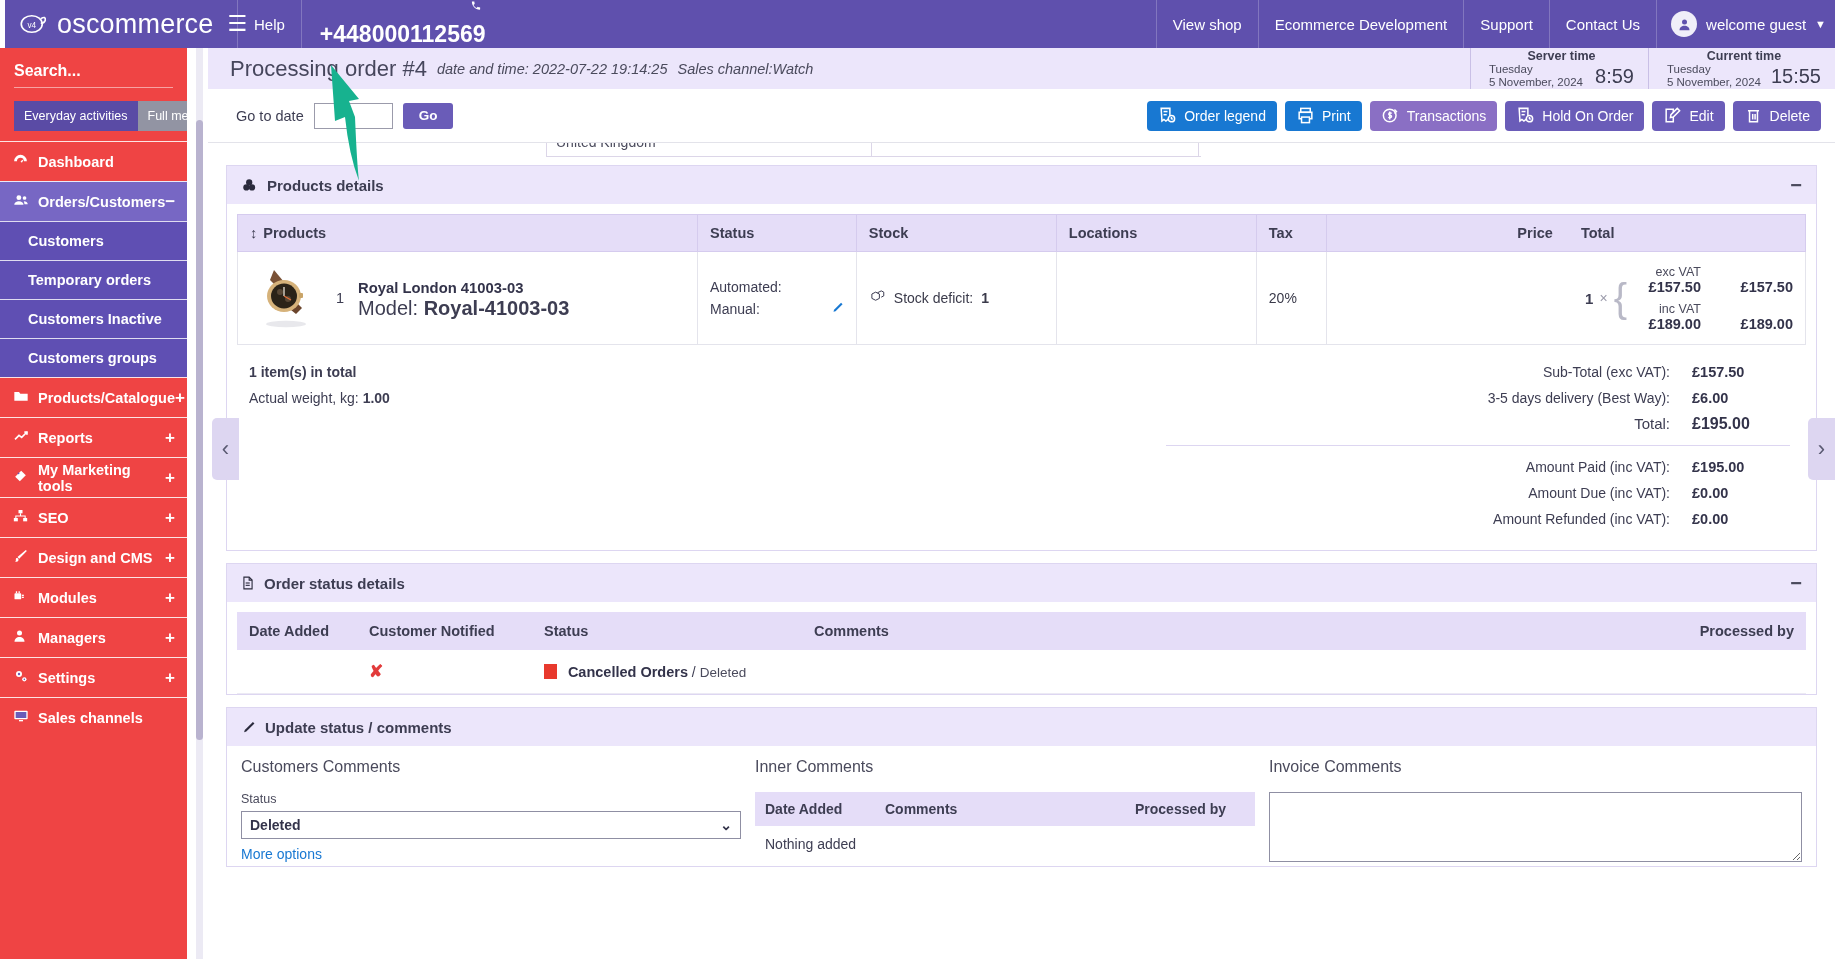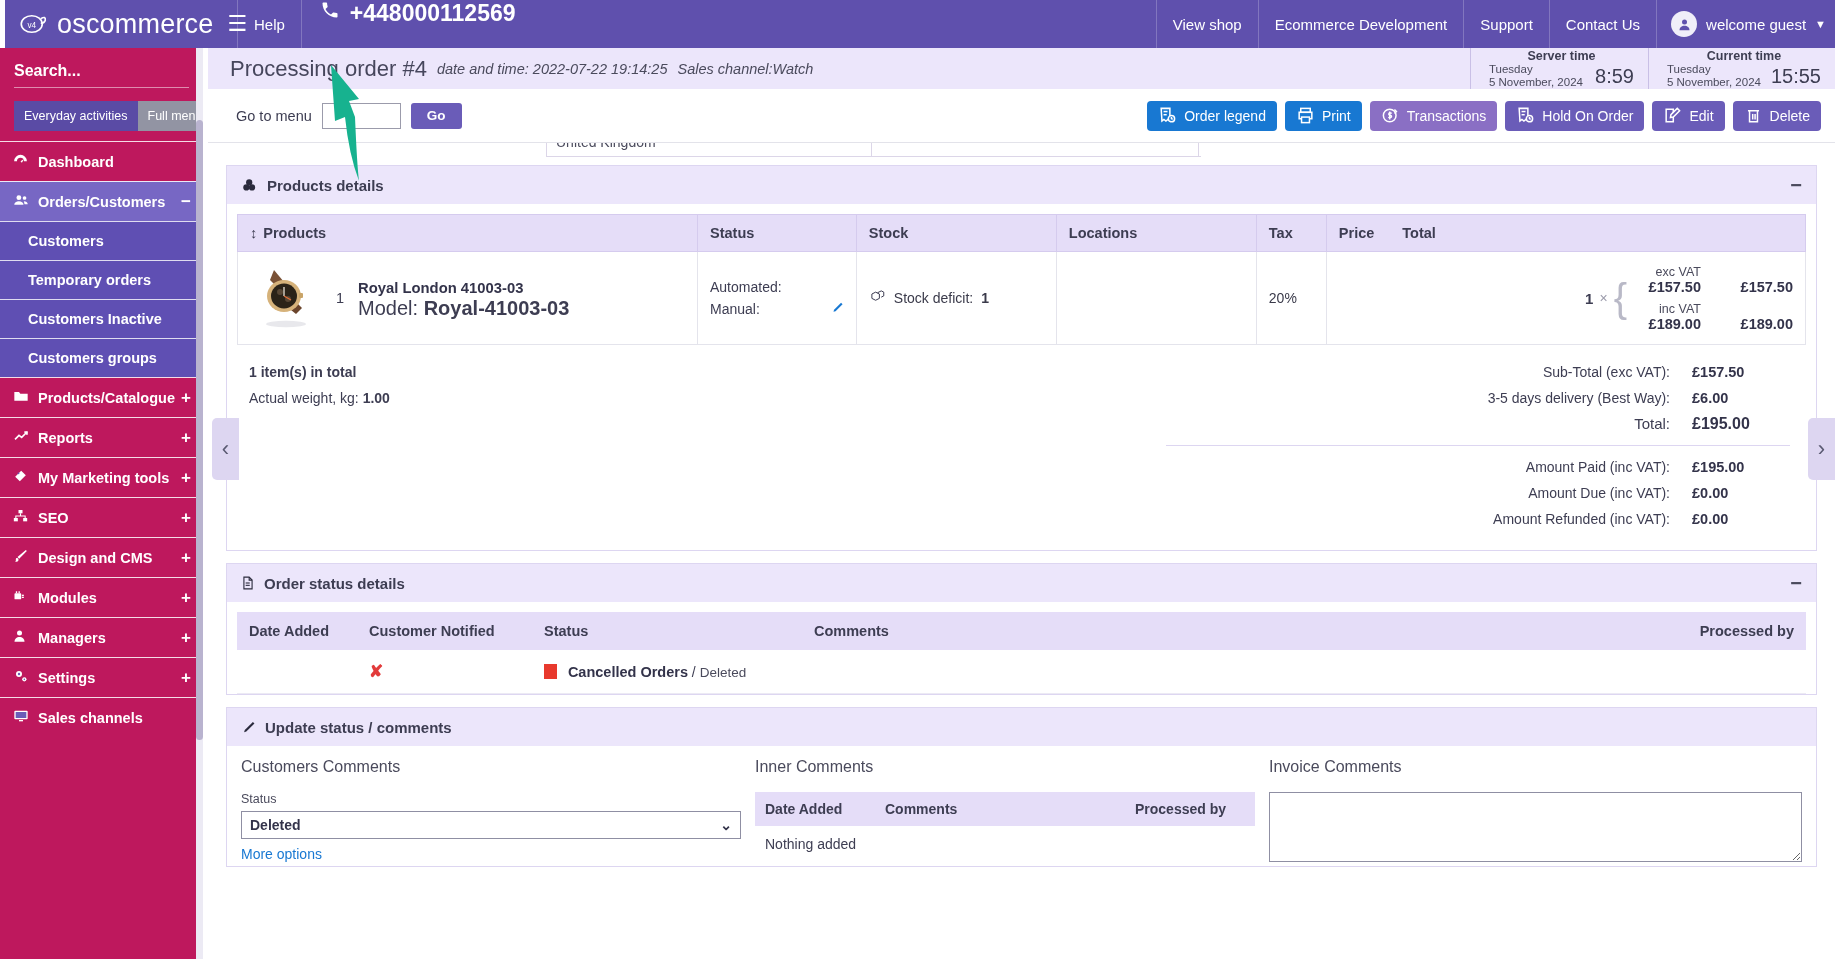--- a/index.html
+++ b/index.html
@@ -21,33 +21,33 @@
     width: 232px; display: flex; align-items: center; gap: 8px; padding-left: 14px;
   }
   .brand-logo { width: 30px; height: 30px; flex: none; }
   .brand-name { font-size: 27px; letter-spacing: .2px; font-weight: 400; }
   .hamburger { margin-left: 6px; font-size: 22px; line-height: 1; cursor: pointer; }
   .tb-sep { width: 1px; background: rgba(255,255,255,.22); }
   .tb-item {
     display: flex; align-items: center; padding: 0 16px; font-size: 15px;
     white-space: nowrap; cursor: pointer;
   }
-  .tb-phone { font-size: 23px; font-weight: bold; padding-left: 18px; display:flex; align-items:flex-start; gap:10px;}
+  .tb-phone { font-size: 23px; font-weight: bold; padding-left: 18px; display:flex; align-items:flex-end; gap:10px;flex-direction:column;}
   .tb-spacer { flex: 1 1 auto; }
   .tb-user { display: flex; align-items: center; gap: 9px; padding: 0 14px; font-size: 15px; cursor:pointer;}
   .avatar {
     width: 26px; height: 26px; border-radius: 50%; background: #f0eef9;
     display: flex; align-items: center; justify-content: center; color: #5f50ad; font-size: 15px;
   }
   .caret-d { font-size: 11px; }
 
   
   .sidebar {
-    position: absolute; top: 48px; left: 0; width: 203px; height: 911px;
-    background: #be185d; overflow: hidden;
+    position: absolute; top: 48px; left: 0; width: 187px; height: 911px;
+    background: #ef4444; overflow: hidden;
   }
   .search-wrap { padding: 14px 14px 0 14px; }
   .search-row { display: flex; align-items: center; border-bottom: 1px solid rgba(255,255,255,.5); padding-bottom: 7px; }
   .search-input {
     flex: 1; background: transparent; border: none; outline: none; color: #fff;
     font-size: 16px; font-weight: bold; font-family: "Liberation Sans", sans-serif;
   }
   .search-input::placeholder { color: #ffffff; opacity: 1; font-weight: bold; }
   .seg { display: flex; margin: 13px 0 0 0; }
   .seg-btn {
@@ -433,21 +433,21 @@
                 <div class="clock-date">Tuesday</div>
                 <div class="clock-date">5 November, 2024</div>
               </div>
               <div class="clock-time">15:55</div>
             </div>
           </div>
         </div>
       </div>
 
       <div class="toolbar">
-        <span class="goto-label">Go to menu</span>
+        <span class="goto-label">Go to date</span>
         <input class="goto-input" value="" style="">
         <button class="go-btn">Go</button>
 
         <div class="tb-right">
           <div class="act-btn b-blue">
             <svg width="19" height="19" viewBox="0 0 24 24" fill="none" stroke="#fff" stroke-width="1.9">
               <path d="M4 3h11v16l-2.5-2-2.5 2-2.5-2L5 19z"></path>
                 <line x1="7" y1="7" x2="12" y2="7"></line>
                 <line x1="7" y1="11" x2="11" y2="11"></line>
                 <circle cx="17" cy="16" r="4" fill="#1878d2"></circle>
@@ -528,21 +528,21 @@
             <table class="prod">
               <thead>
                 <tr>
                   <th style="width:460px;">
                     <span style="margin-right:6px;">↕</span><span>Products</span>
                   </th>
                   <th style="width:135px;">Status</th>
                   <th style="width:200px;">Stock</th>
                   <th style="width:200px;">Locations</th>
                   <th style="width:70px;">Tax</th>
-                  <th style="text-align:left;">
+                  <th style="text-align:center;">
                     <span>Price</span>
                     <span style="margin-left:24px;">Total</span>
                   </th>
                 </tr>
               </thead>
               <tbody>
                 <tr>
                   <td>
                     <div class="prod-cell">
                       <svg class="watch-img" viewBox="0 0 72 72">

